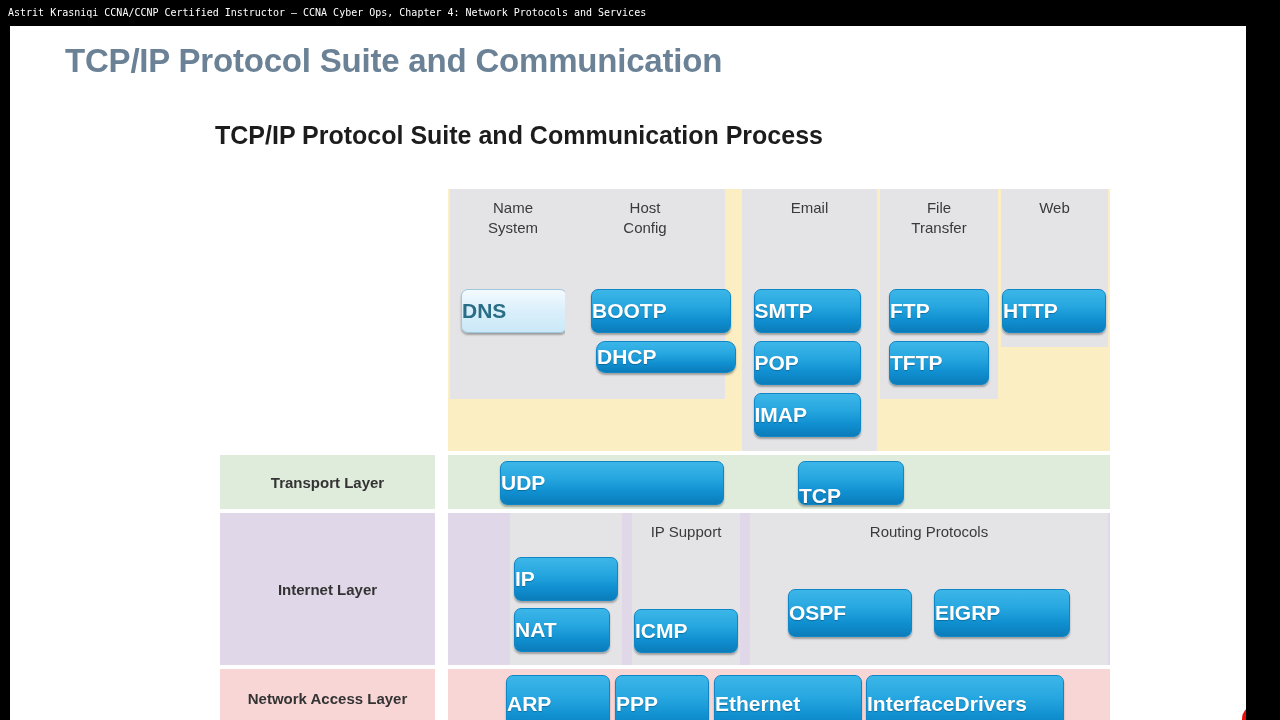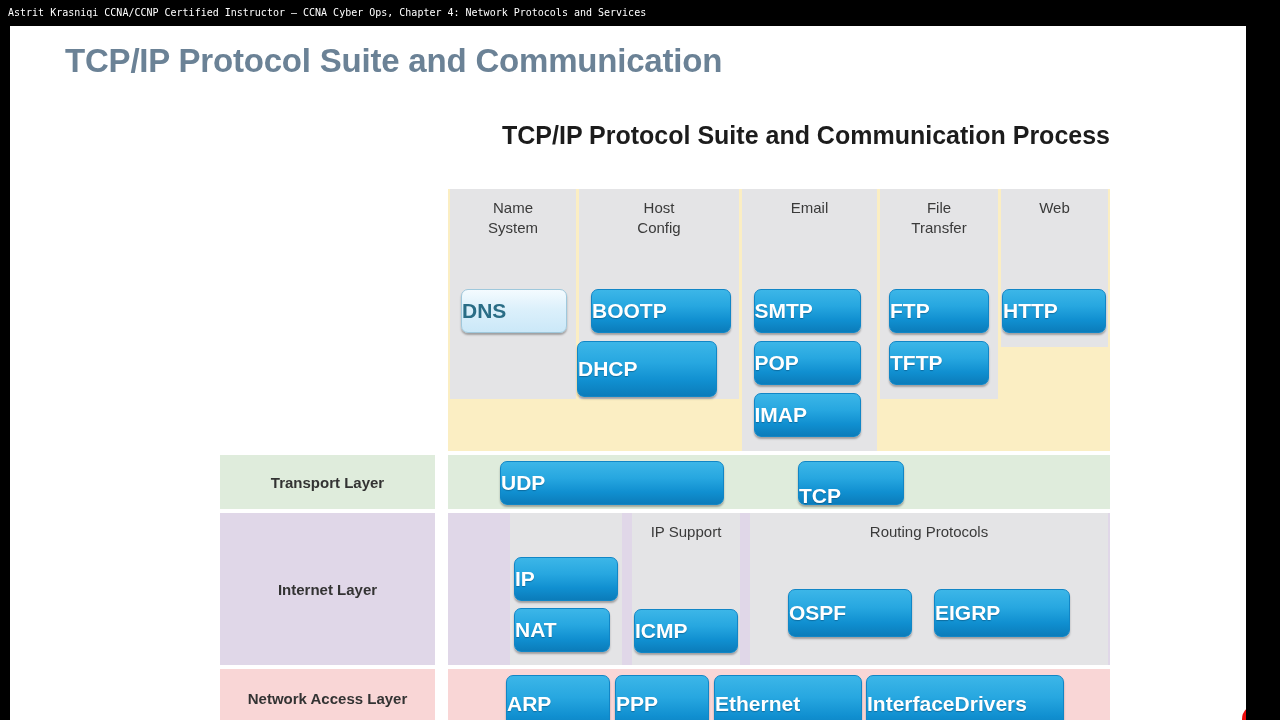--- a/index.html
+++ b/index.html
@@ -29,21 +29,21 @@
     position:absolute; left:55px; top:16px;
     font-size:33px; font-weight:bold; color:#6b8296;
     letter-spacing:-0.2px; white-space:nowrap;
   }
 
   
   #diagram {
     position:absolute; left:205px; top:95px; width:895px; height:600px;
   }
   #diagram-title {
-    position:absolute; left:0; top:0; width:895px; text-align:right;
+    position:absolute; left:0; top:0; width:895px; text-align:left;
     font-size:25px; font-weight:bold; color:#1c1c1c; white-space:nowrap;
   }
 
   .layer-row   { position:absolute; left:0; width:895px; }
   .layer-label {
     position:absolute; left:5px; width:215px; height:100%;
     display:flex; align-items:center; justify-content:center; text-align:center;
     font-size:15px; font-weight:bold; color:#333;
   }
   .layer-body  { position:absolute; left:233px; width:662px; height:100%; }
@@ -98,30 +98,30 @@
           <div class="layer-body" style="background: rgb(251, 238, 195);">
             <div class="group" style="left: 2px; width: 126px; height: 210px;">
               <div class="group-cap">
                 <span style="display: block;">Name</span>
                 <span style="display: block;">System</span>
               </div>
             </div>
             <div class="chip pale" style="width: 106px; height: 44px; left: 13px; top: 100px;">
               <span style="display: block;">DNS</span>
             </div>
-            <div class="group" style="left: 131px; width: 160px; height: 210px;">
+            <div class="group" style="left: 117px; width: 160px; height: 210px;">
               <div class="group-cap">
                 <span style="display: block;">Host</span>
                 <span style="display: block;">Config</span>
               </div>
             </div>
             <div class="chip" style="width: 140px; height: 44px; left: 143px; top: 100px;">
               <span style="display: block;">BOOTP</span>
             </div>
-            <div class="chip" style="width: 140px; height: 56px; left: 129px; top: 152px;">
+            <div class="chip" style="width: 140px; height: 32px; left: 148px; top: 152px; border-radius: 9px;">
               <span style="display: block;">DHCP</span>
             </div>
             <div class="group" style="left: 294px; width: 135px; height: 262px;">
               <div class="group-cap">
                 <span style="display: block;">Email</span>
               </div>
             </div>
             <div class="chip" style="width: 107px; height: 44px; left: 305.5px; top: 100px;">
               <span style="display: block;">SMTP</span>
             </div>

